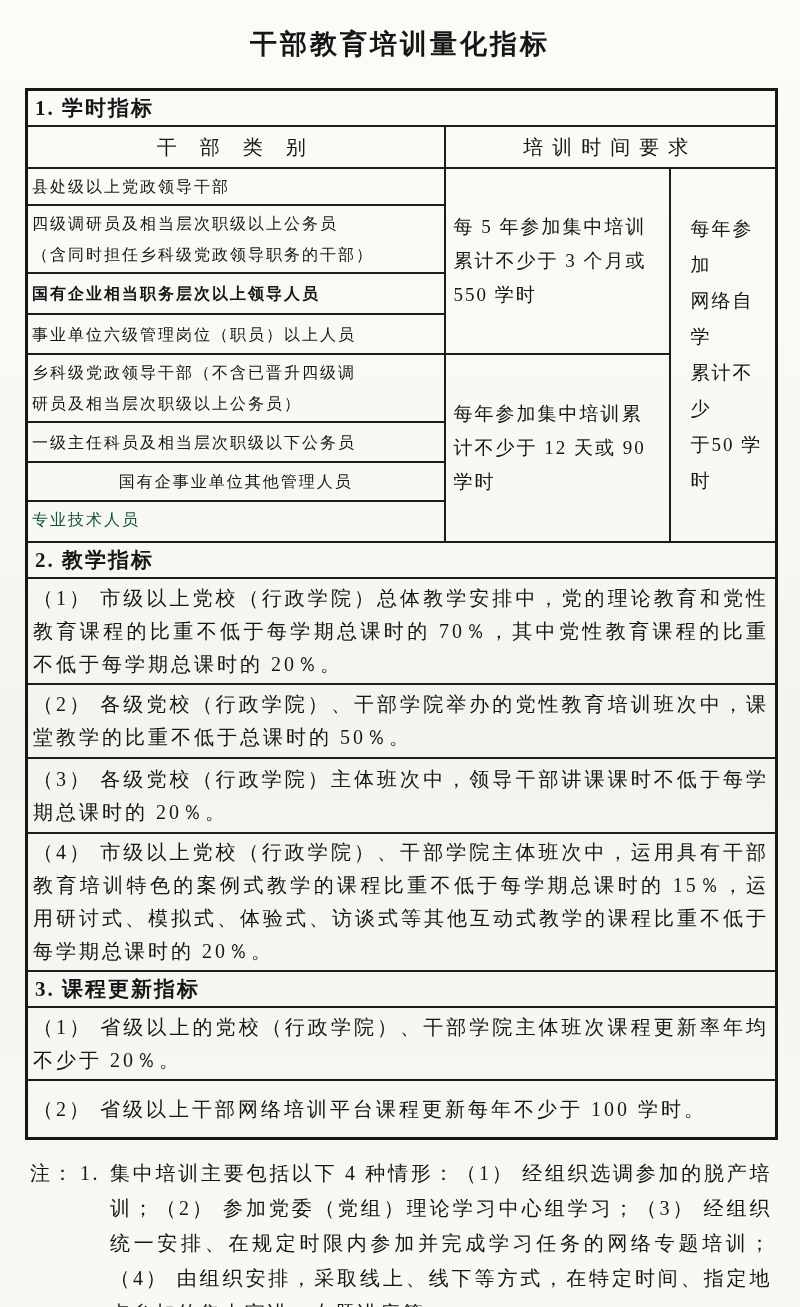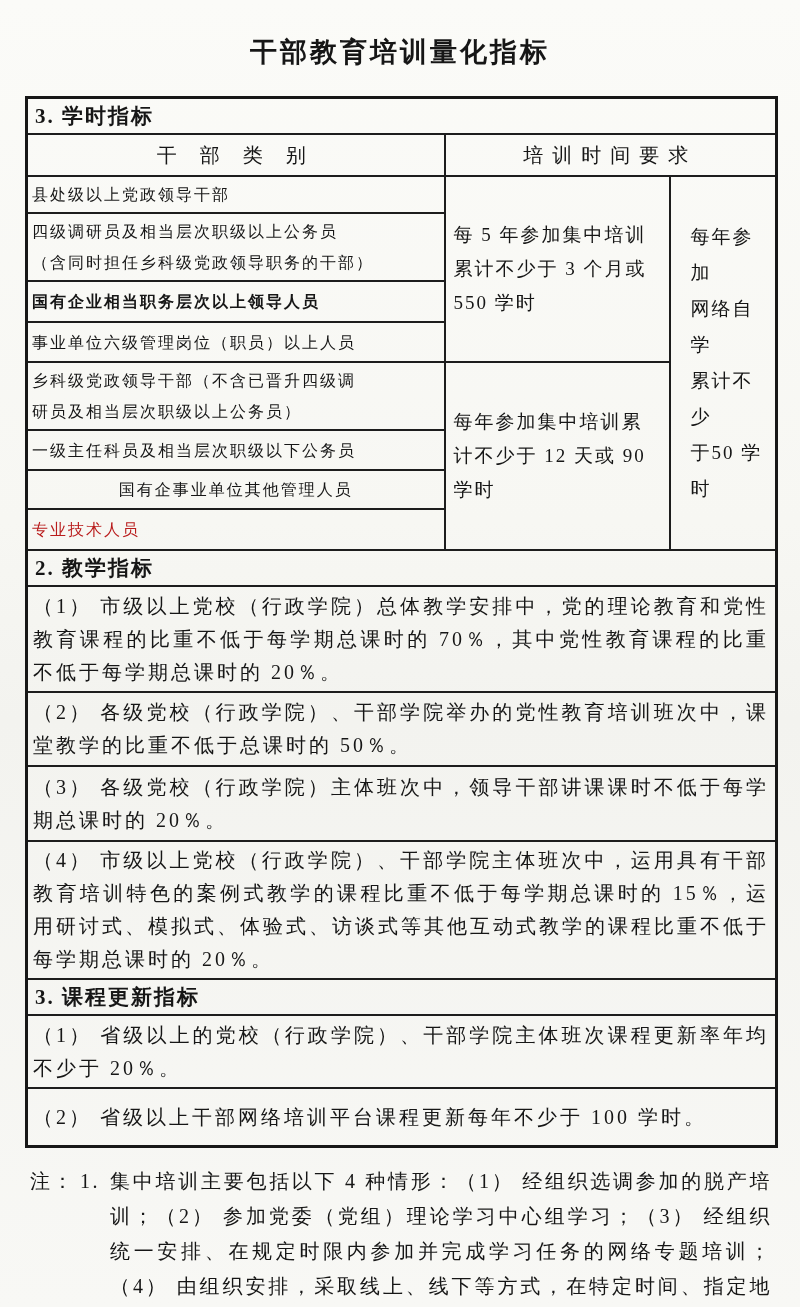--- a/index.html
+++ b/index.html
@@ -8,21 +8,21 @@
     width: 800px;
     height: 1307px;
     overflow: hidden;
     background: linear-gradient(180deg, #fbfbf8 0%, #f7f7f3 40%, #f3f3ef 55%, #f8f8f5 100%);
     font-family: "Liberation Serif", serif;
     color: #161616;
   }
   .page { width: 800px; height: 1307px; position: relative; }
 
   .title {
-    margin: 11px;
+    margin: 3px;
     padding-top: 24px;
     text-align: center;
     font-size: 27px;
     font-weight: bold;
     letter-spacing: 3px;
     line-height: 34px;
   }
 
   table.main-table {
     border-collapse: collapse;
@@ -64,21 +64,21 @@
   }
   td.req {
     letter-spacing: 2px;
     font-size: 19px;
     white-space: pre-line;
     line-height: 34px;
     padding-left: 8px;
     margin-left: 44px;
   }
   td.reqr { padding-left: 20px; line-height: 36px; }
-  td.faded { color: #b91c1c; }
+  td.faded { color: #14532d; font-family: Liberation Mono, monospace; }
 
   td.para {
     letter-spacing: 3px;
     line-height: 33px;
     text-align: justify;
     padding: 2px 6px 2px 5px;
   }
   .rh1 { height: 33px; } .rh2 { height: 64px; border-radius: 26px; } .rh3 { height: 37px; font-weight: bold; }
   .rh4 { height: 36px; } .rh5 { height: 64px; } .rh6 { height: 36px; }
   .rh7 { height: 35px; text-align: center; } .rh8 { height: 37px; }
@@ -105,21 +105,21 @@
 
   <table class="main-table">
     <colgroup>
       <col class="col1">
         <col class="col2">
         <col class="col3">
     </colgroup>
     <tbody>
 
       <tr>
-        <td colspan="3" class="sec">3. 学时指标</td>
+        <td colspan="3" class="sec">1. 学时指标</td>
       </tr>
       <tr>
         <td class="ch">干 部 类 别</td>
         <td colspan="2" class="ch">培训时间要求</td>
       </tr>
       <tr>
         <td class="cat rh1">县处级以上党政领导干部</td>
         <td rowspan="4" class="req">每 5 年参加集中培训
 累计不少于 3 个月或
 550 学时</td>

